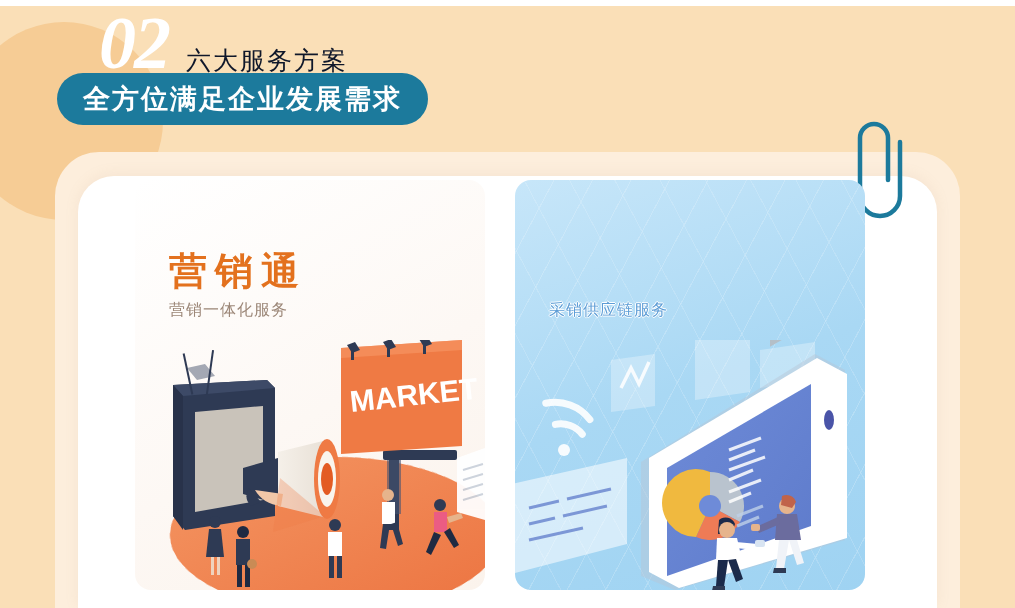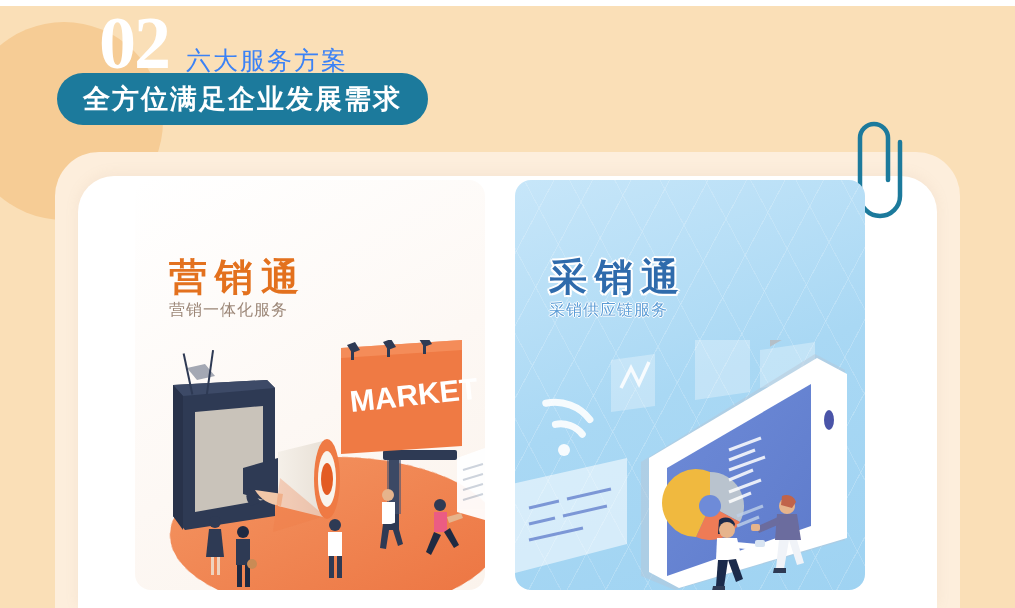--- a/index.html
+++ b/index.html
@@ -33,27 +33,27 @@
   .panel-white{
     position:absolute; left:78px; top:176px; width:859px; height:432px;
     background:#FFFFFF; border-top-left-radius:36px; border-top-right-radius:36px;
     box-shadow:0 -2px 14px rgba(180,150,120,.10);
   }
 
   
   .header{ position:absolute; left:0; top:0; width:1015px; height:152px; }
   .num-02{
     position:absolute; left:99px; top:6px;
-    font-size:74px; font-weight:700; 
+    font-size:74px; font-weight:700; font-style:italic;
     color:#FFFFFF; letter-spacing:-2px; line-height:1;
     font-family:"Liberation Serif","DejaVu Serif",serif;
   }
   .sec-title{
     position:absolute; left:186px; top:48px;
-    font-size:25px; color:#3b82f6; letter-spacing:2px; line-height:1;
+    font-size:25px; color:#0f172a; letter-spacing:2px; line-height:1;
     white-space:nowrap;
   }
   .pill{
     position:absolute; left:57px; top:73px;
     height:52px; padding:0 26px;
     background:#1C7A9C; border-radius:26px;
     display:flex; align-items:center; justify-content:flex-end;
   }
   .pill-label{
     color:#FFFFFF; font-size:27px; font-weight:700; letter-spacing:2px;
@@ -66,21 +66,21 @@
   
   .cards{ position:absolute; left:0; top:0; width:1015px; height:608px; }
   .card{
     position:absolute; top:180px; width:350px; height:410px;
     border-radius:16px; overflow:hidden;
   }
   .card-left{ left:135px; background:linear-gradient(150deg,#FFFFFF 0%,#FDF8F4 55%,#FBF3EC 100%); }
   .card-right{ left:515px; background:linear-gradient(160deg,#C7E6F9 0%,#A9D8F4 50%,#9FD3F2 100%); }
 
   .card-title{
-    position:absolute; left:34px; top:78px;
+    position:absolute; left:34px; top:72px;
     font-size:38px; font-weight:700; letter-spacing:8px; line-height:1;
     white-space:nowrap;
   }
   .card-left .card-title{ color:#E3711E; }
   .card-right .card-title{
     color:#2F6BAC;
     text-shadow:
       2px 0 0 #fff, -2px 0 0 #fff, 0 2px 0 #fff, 0 -2px 0 #fff,
       1.5px 1.5px 0 #fff, -1.5px 1.5px 0 #fff, 1.5px -1.5px 0 #fff, -1.5px -1.5px 0 #fff;
   }
@@ -236,21 +236,20 @@
               <path d="M328 140 L348 134"></path>
             <path d="M328 150 L348 144"></path>
               <path d="M328 160 L348 154"></path>
           </g>
         </g>
       </svg>
     </div>
 
     <div class="card card-right">
       <div class="grid-tex"></div>
-      <div class="card-title">采销通</div>
       <div class="card-sub">采销供应链服务</div>
 
       <svg class="illus" viewBox="0 0 350 250" xmlns="http://www.w3.org/2000/svg">
         <defs>
           <linearGradient id="tabg" x1="0" y1="0" x2="1" y2="1">
             <stop offset="0%" stop-color="#6E8BD8"></stop>
               <stop offset="100%" stop-color="#5E7BCB"></stop>
           </linearGradient>
         </defs>
 

